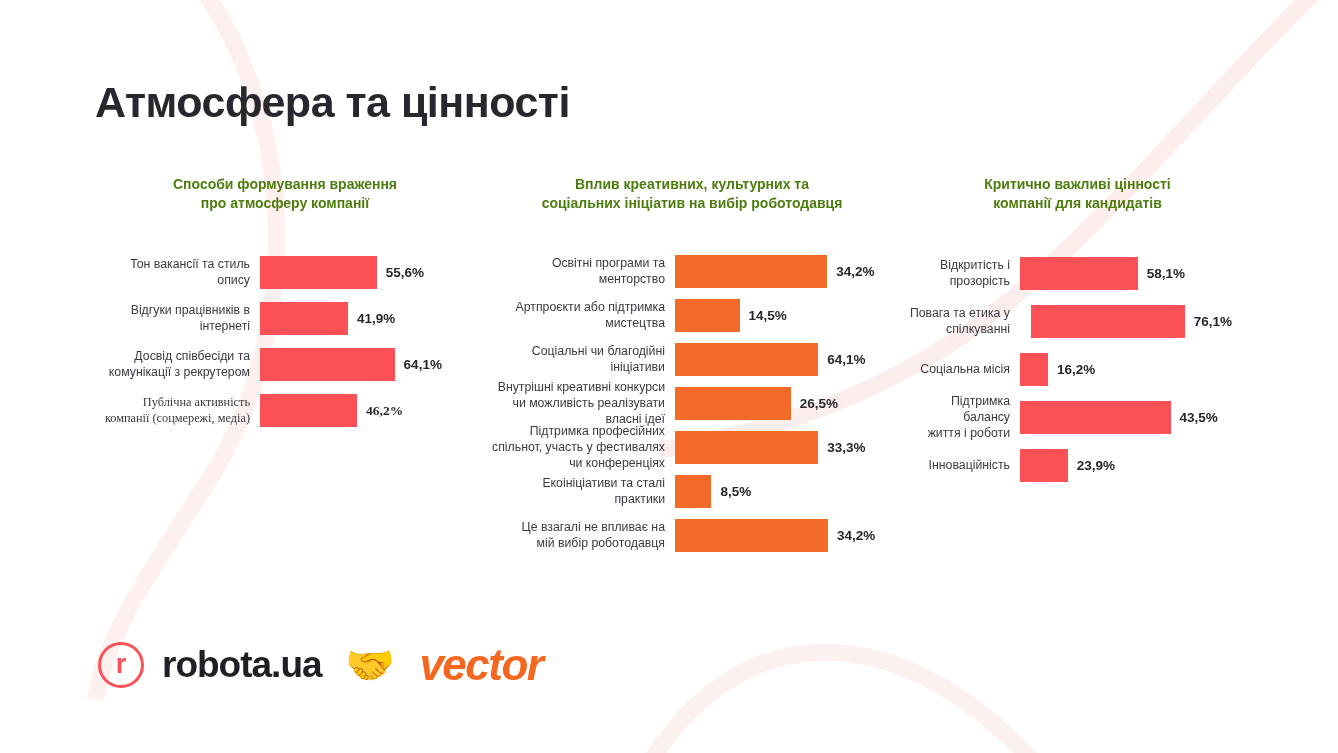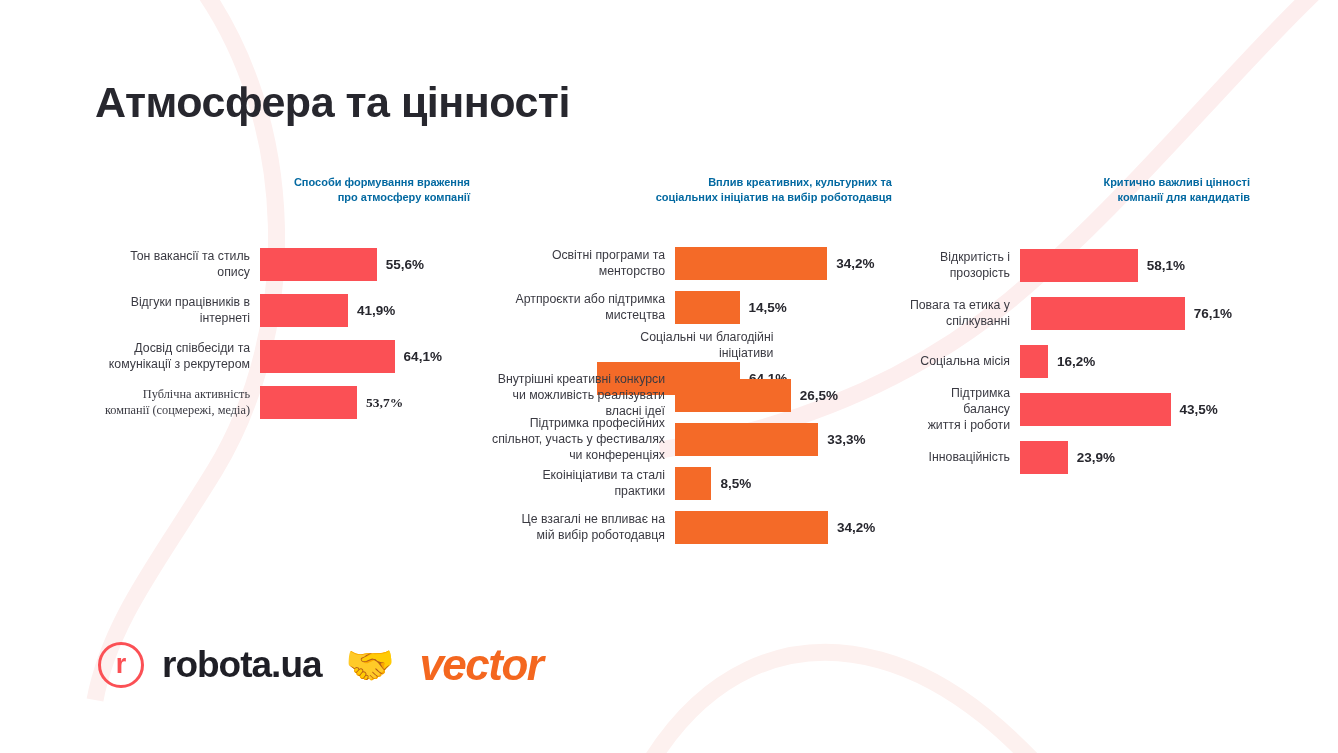--- a/index.html
+++ b/index.html
@@ -37,25 +37,25 @@
     font-size: 43px;
     font-weight: bold;
     letter-spacing: -0.5px;
     color: #27272e;
     white-space: nowrap;
   }
 
   
   .panel { position: absolute; }
   .panel-title {
-    font-size: 11px;
+    font-size: 14px;
     font-weight: bold;
     line-height: 1.35;
-    text-align: right;
-    color: #0369a1;
+    text-align: center;
+    color: #4d7c0f;
   }
 
   .chart {
     position: relative;
     margin-top: 20px;
   }
 
   .rows { position: relative; margin-top: 37px; }
 
   .row {
@@ -195,21 +195,21 @@
             <div class="bar-area">
               <div class="bar" style="background: rgb(251, 80, 85); width: 134.61px;"></div>
               <div class="bar-value">64,1%</div>
             </div>
           </div>
           <div class="row" style="height: 46px; font-family: Liberation Serif, serif;">
             <div class="row-label">Публічна активність
 компанії (соцмережі, медіа)</div>
             <div class="bar-area">
               <div class="bar" style="background: rgb(251, 80, 85); width: 97.02px;"></div>
-              <div class="bar-value">53,7%</div>
+              <div class="bar-value">46,2%</div>
             </div>
           </div>
         </div>
       <div class="axis"></div>
     </div>
   </section>
 
   <section class="panel" id="panel-2">
     <div class="panel-title">
         <div>Вплив креативних, культурних та</div>
@@ -227,21 +227,21 @@
             </div>
           </div>
           <div class="row" style="height: 44px;">
             <div class="row-label">Артпроєкти або підтримка
 мистецтва</div>
             <div class="bar-area">
               <div class="bar" style="background: rgb(244, 106, 40); width: 64.525px;"></div>
               <div class="bar-value">14,5%</div>
             </div>
           </div>
-          <div class="row" style="height: 44px; flex-direction: column;">
+          <div class="row" style="height: 44px;">
             <div class="row-label">Соціальні чи благодійні
 ініціативи</div>
             <div class="bar-area">
               <div class="bar" style="background: rgb(244, 106, 40); width: 143.29px;"></div>
               <div class="bar-value">64,1%</div>
             </div>
           </div>
           <div class="row" style="height: 44px;">
             <div class="row-label">Внутрішні креативні конкурси
 чи можливість реалізувати

